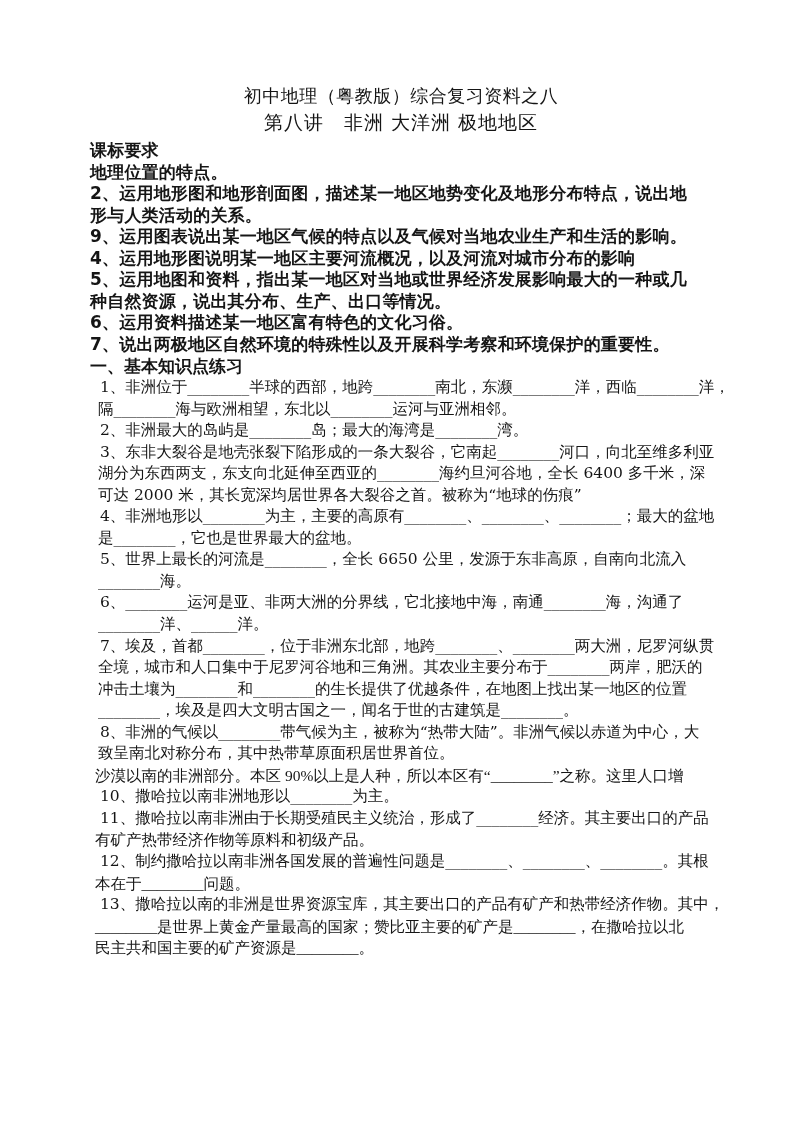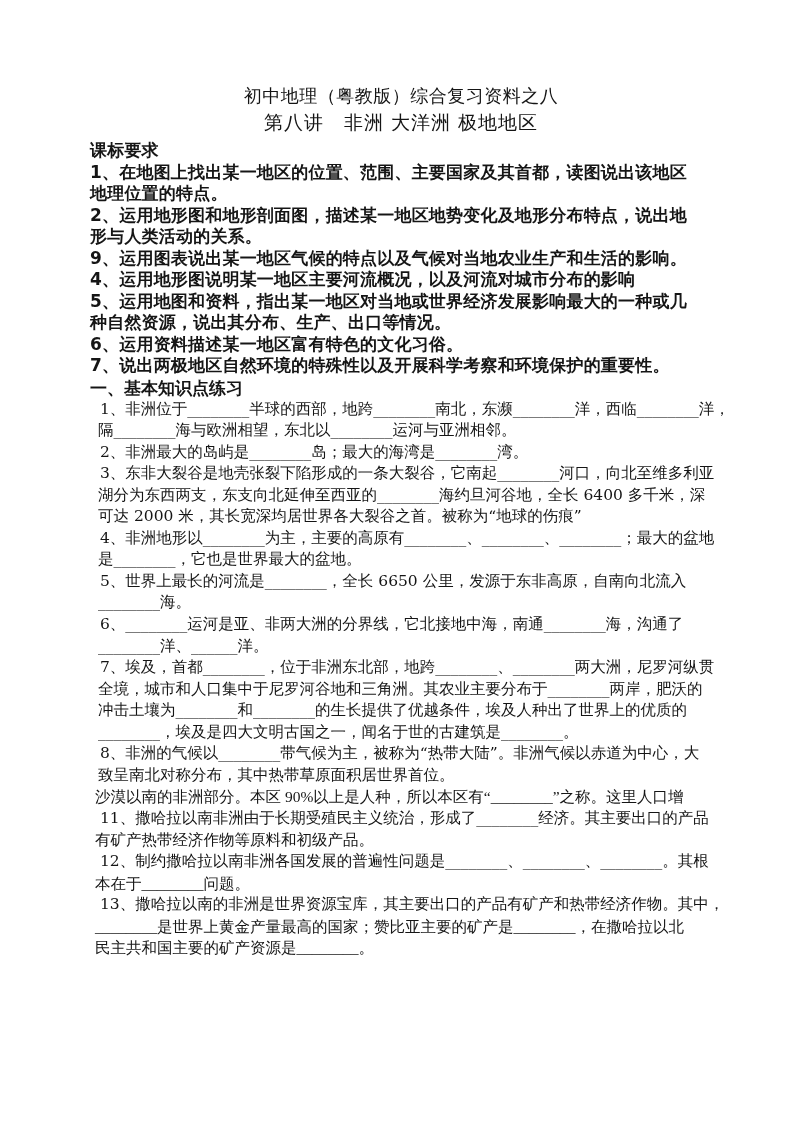--- a/index.html
+++ b/index.html
@@ -69,21 +69,20 @@
 </head>
 <body>
 
 <div class="page">
   <div class="content">
 
     <div class="doc-title">初中地理（粤教版）综合复习资料之八</div>
     <div class="doc-subtitle">第八讲　非洲 大洋洲 极地地区</div>
 
     <div class="req">课标要求</div>
-    <div class="req">1、在地图上找出某一地区的位置、范围、主要国家及其首都，读图说出该地区</div>
     <div class="req">地理位置的特点。</div>
     <div class="req">2、运用地形图和地形剖面图，描述某一地区地势变化及地形分布特点，说出地</div>
     <div class="req">形与人类活动的关系。</div>
     <div class="req">9、运用图表说出某一地区气候的特点以及气候对当地农业生产和生活的影响。</div>
     <div class="req">4、运用地形图说明某一地区主要河流概况，以及河流对城市分布的影响</div>
     <div class="req">5、运用地图和资料，指出某一地区对当地或世界经济发展影响最大的一种或几</div>
     <div class="req">种自然资源，说出其分布、生产、出口等情况。</div>
     <div class="req">6、运用资料描述某一地区富有特色的文化习俗。</div>
     <div class="req">7、说出两极地区自然环境的特殊性以及开展科学考察和环境保护的重要性。</div>
 
@@ -96,25 +95,26 @@
     <div class="q cont">湖分为东西两支，东支向北延伸至西亚的________海约旦河谷地，全长 6400 多千米，深</div>
     <div class="q cont">可达 2000 米，其长宽深均居世界各大裂谷之首。被称为“地球的伤痕”</div>
     <div class="q first">4、非洲地形以________为主，主要的高原有________、________、________；最大的盆地</div>
     <div class="q cont">是________，它也是世界最大的盆地。</div>
     <div class="q first">5、世界上最长的河流是________，全长 6650 公里，发源于东非高原，自南向北流入</div>
     <div class="q cont">________海。</div>
     <div class="q first">6、________运河是亚、非两大洲的分界线，它北接地中海，南通________海，沟通了</div>
     <div class="q cont">________洋、______洋。</div>
     <div class="q first">7、埃及，首都________，位于非洲东北部，地跨________、________两大洲，尼罗河纵贯</div>
     <div class="q cont">全境，城市和人口集中于尼罗河谷地和三角洲。其农业主要分布于________两岸，肥沃的</div>
-    <div class="q cont">冲击土壤为________和________的生长提供了优越条件，埃及人种出了世界上的优质的</div>
+    <div class="q cont">冲击土壤为________和________的生长提供了优越条件，在地图上找出某一地区的位置</div>
     <div class="q cont">________，埃及是四大文明古国之一，闻名于世的古建筑是________。</div>
     <div class="q first">8、非洲的气候以________带气候为主，被称为“热带大陆”。非洲气候以赤道为中心，大</div>
     <div class="q cont">致呈南北对称分布，其中热带草原面积居世界首位。</div>
     <div class="q flush">沙漠以南的非洲部分。本区 90%以上是人种，所以本区有“________”之称。这里人口增</div>
+    <div class="q first">10、撒哈拉以南非洲地形以________为主。</div>
     <div class="q first">11、撒哈拉以南非洲由于长期受殖民主义统治，形成了________经济。其主要出口的产品</div>
     <div class="q flush">有矿产热带经济作物等原料和初级产品。</div>
     <div class="q first">12、制约撒哈拉以南非洲各国发展的普遍性问题是________、________、________。其根</div>
     <div class="q flush">本在于________问题。</div>
     <div class="q first">13、撒哈拉以南的非洲是世界资源宝库，其主要出口的产品有矿产和热带经济作物。其中，</div>
     <div class="q flush">________是世界上黄金产量最高的国家；赞比亚主要的矿产是________，在撒哈拉以北</div>
     <div class="q flush">民主共和国主要的矿产资源是________。</div>
 
   </div>
 </div>

